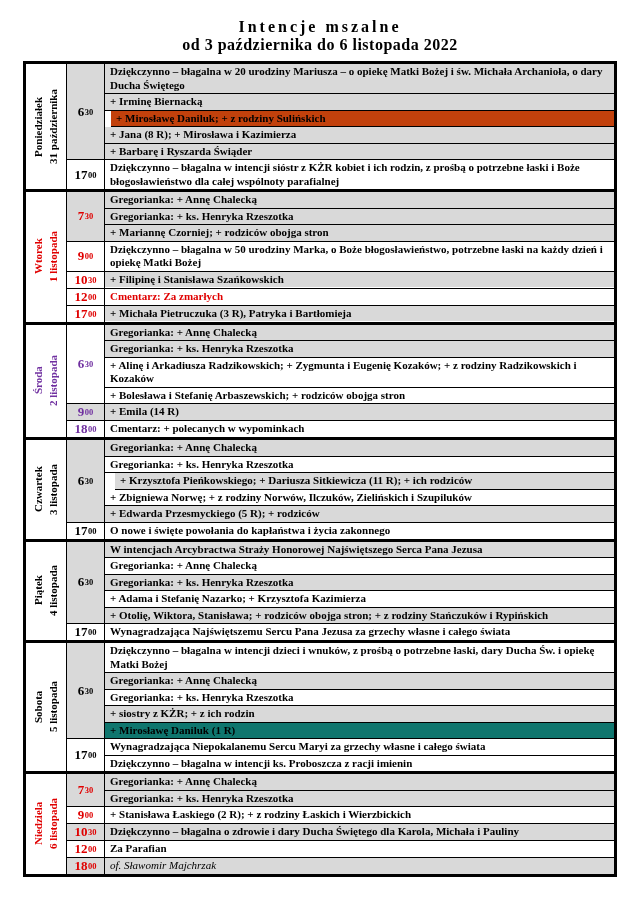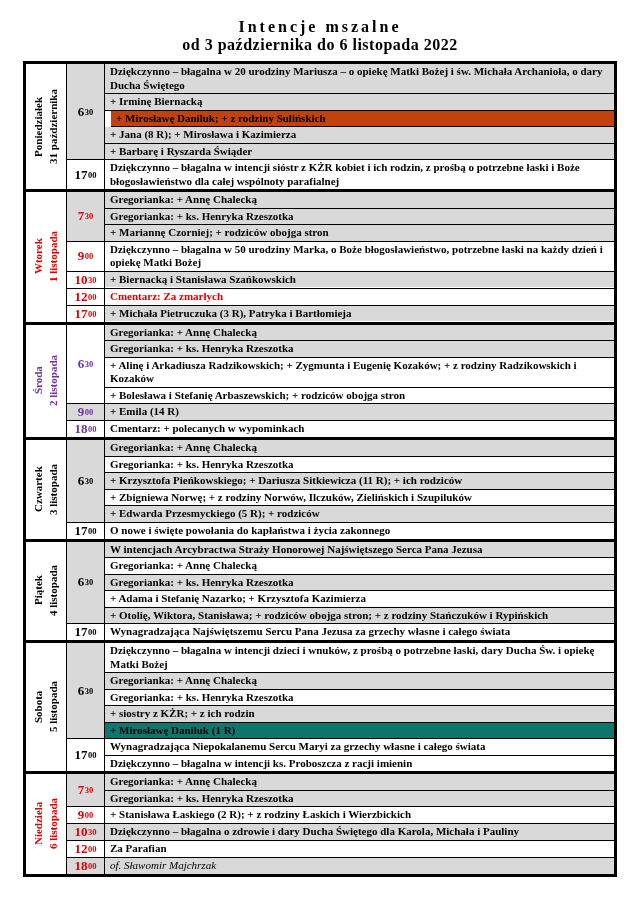--- a/index.html
+++ b/index.html
@@ -115,21 +115,21 @@
             <div class="rows">
               <div class="intention">Dziękczynno – błagalna w 50 urodziny Marka, o Boże błogosławieństwo, potrzebne łaski na każdy dzień i opiekę Matki Bożej</div>
             </div>
           </div>
           <div class="slot">
             <div class="time-cell" style="color: rgb(224, 0, 0);">
               <span>10</span>
               <sup>30</sup>
             </div>
             <div class="rows">
-              <div class="intention" style="background: rgb(217, 217, 217);">+ Biernacką i Stanisława Szańkowskich</div>
+              <div class="intention" style="background: rgb(217, 217, 217);">+ Filipinę i Stanisława Szańkowskich</div>
             </div>
           </div>
           <div class="slot">
             <div class="time-cell" style="color: rgb(224, 0, 0);">
               <span>12</span>
               <sup>00</sup>
             </div>
             <div class="rows">
               <div class="intention" style="color: rgb(224, 0, 0);">Cmentarz: Za zmarłych</div>
             </div>
@@ -194,21 +194,21 @@
         </div>
         <div class="slots">
           <div class="slot">
             <div class="time-cell" style="color: rgb(0, 0, 0); background: rgb(217, 217, 217);">
               <span>6</span>
               <sup>30</sup>
             </div>
             <div class="rows">
               <div class="intention" style="background: rgb(217, 217, 217);">Gregorianka: + Annę Chalecką</div>
               <div class="intention">Gregorianka: + ks. Henryka Rzeszotka</div>
-              <div class="intention" style="background: rgb(217, 217, 217);">+ Krzysztofa Pieńkowskiego; + Dariusza Sitkiewicza (11 R); + ich rodziców</div>
+              <div class="intention" style="background: rgb(217, 217, 217); margin-left: 10px;">+ Krzysztofa Pieńkowskiego; + Dariusza Sitkiewicza (11 R); + ich rodziców</div>
               <div class="intention">+ Zbigniewa Norwę; + z rodziny Norwów, Ilczuków, Zielińskich i Szupiluków</div>
               <div class="intention" style="background: rgb(217, 217, 217);">+ Edwarda Przesmyckiego (5 R); + rodziców</div>
             </div>
           </div>
           <div class="slot">
             <div class="time-cell" style="color: rgb(0, 0, 0);">
               <span>17</span>
               <sup>00</sup>
             </div>
             <div class="rows">

